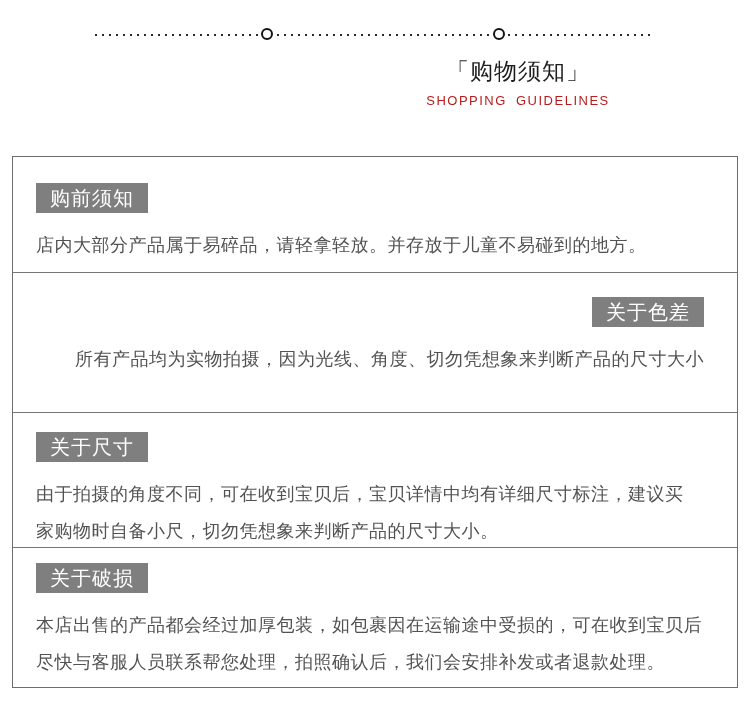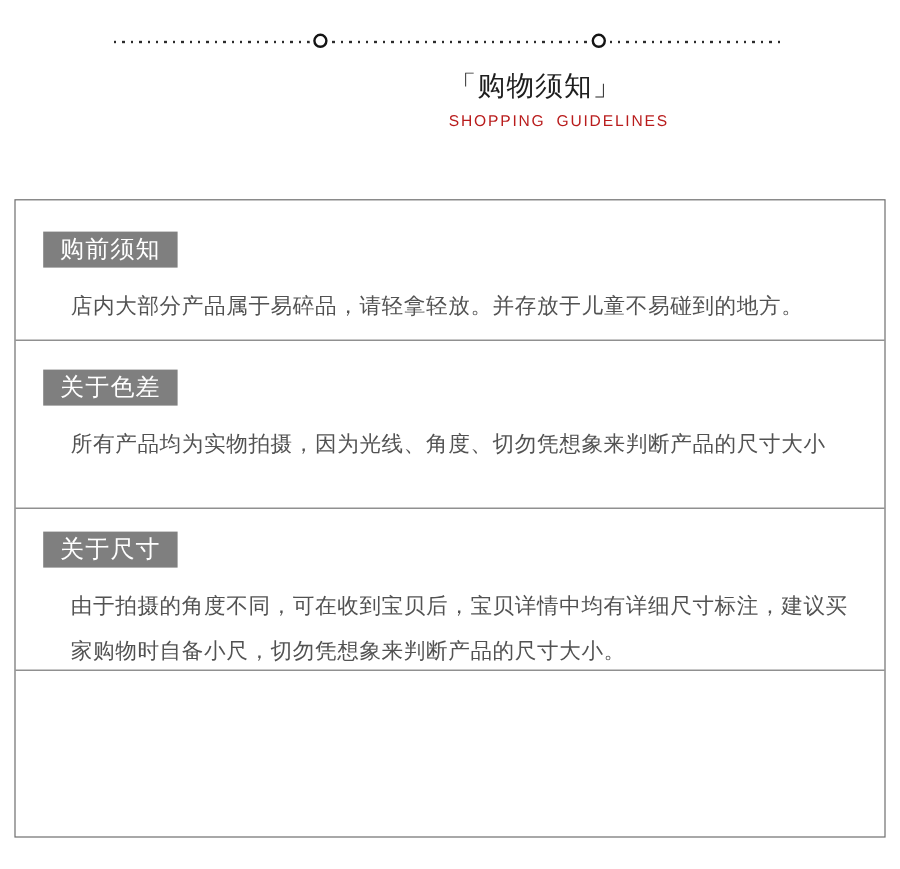--- a/index.html
+++ b/index.html
@@ -31,78 +31,79 @@
     background: #ffffff;
     box-shadow: 0 0 0 3px #ffffff;
   }
   .ring-1 { left: 166px; }
   .ring-2 { left: 398px; }
 
   
   .header {
     position: absolute;
     top: 57px;
-    left: 374px;
+    left: 358px;
     width: 320px;
+    text-align: center;
   }
   .title {
     font-size: 23px;
     color: #1e1e1e;
     letter-spacing: 1px;
     line-height: 28px;
   }
   .subtitle {
     margin-top: 8px;
     font-size: 13px;
     color: #b91c1c;
     letter-spacing: 1.5px;
     word-spacing: 4px;
   }
 
   
   .notice-box {
     position: absolute;
-    top: 166px;
+    top: 156px;
     left: 12px;
     width: 726px;
     height: 532px;
     box-sizing: border-box;
     border: 1px solid #6e6e6e;
     background: #ffffff;
     display: flex;
     flex-direction: column;
   }
   .section {
     box-sizing: border-box;
     padding: 24px 33px 0 23px;
     border-bottom: 1px solid #757575;
   }
   .section:nth-child(1) { height: 117px; padding-top: 26px; }
-  .section:nth-child(2) { height: 140px; padding-top: 24px; }
+  .section:nth-child(2) { height: 140px; padding-top: 24px; text-align: right; }
   .section:nth-child(3) { height: 135px; padding-top: 19px; }
   .section:nth-child(4) { height: 140px; padding-top: 15px; border-bottom: none; }
 
   .badge {
     display: inline-block;
     background: #7f7f7f;
     color: #ffffff;
     font-size: 20px;
     height: 30px;
     line-height: 30px;
     padding: 0 14px;
     letter-spacing: 1px;
   }
   .body-text {
     margin-top: 14px;
     font-size: 18px;
     color: #525252;
     line-height: 37px;
     letter-spacing: 0.5px;
   }
-  .line { white-space: nowrap; margin-left: 23px; }
+  .line { white-space: nowrap; }
 </style>
 </head>
 <body>
 
 <div class="page">
 
   <div class="deco-line">
     <span class="ring ring-1"></span>
     <span class="ring ring-2"></span>
   </div>
@@ -130,15 +131,22 @@
     </div>
 
     <div class="section">
       <span class="badge">关于尺寸</span>
       <div class="body-text">
         <div class="line">由于拍摄的角度不同，可在收到宝贝后，宝贝详情中均有详细尺寸标注，建议买</div>
         <div class="line">家购物时自备小尺，切勿凭想象来判断产品的尺寸大小。</div>
       </div>
     </div>
 
+    <div class="section">
+      <span class="badge">关于破损</span>
+      <div class="body-text">
+        <div class="line">本店出售的产品都会经过加厚包装，如包裹因在运输途中受损的，可在收到宝贝后</div>
+        <div class="line">尽快与客服人员联系帮您处理，拍照确认后，我们会安排补发或者退款处理。</div>
+      </div>
+    </div>
 
   </div>
 </div>
 
 </body></html>

